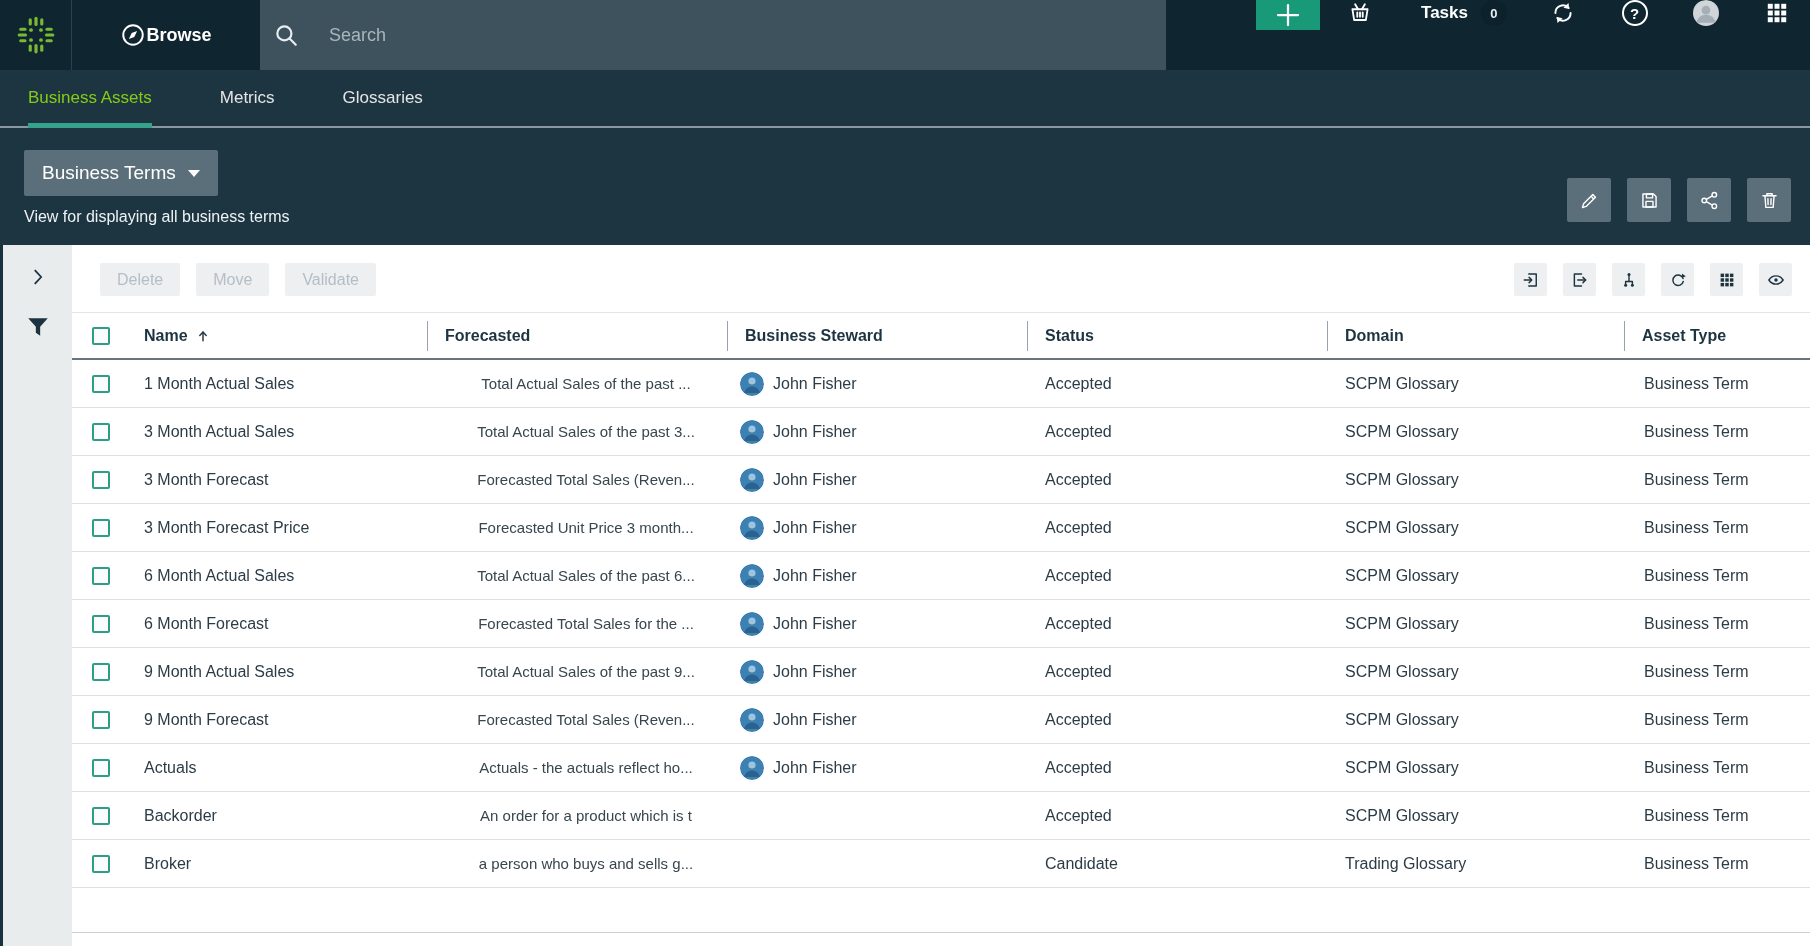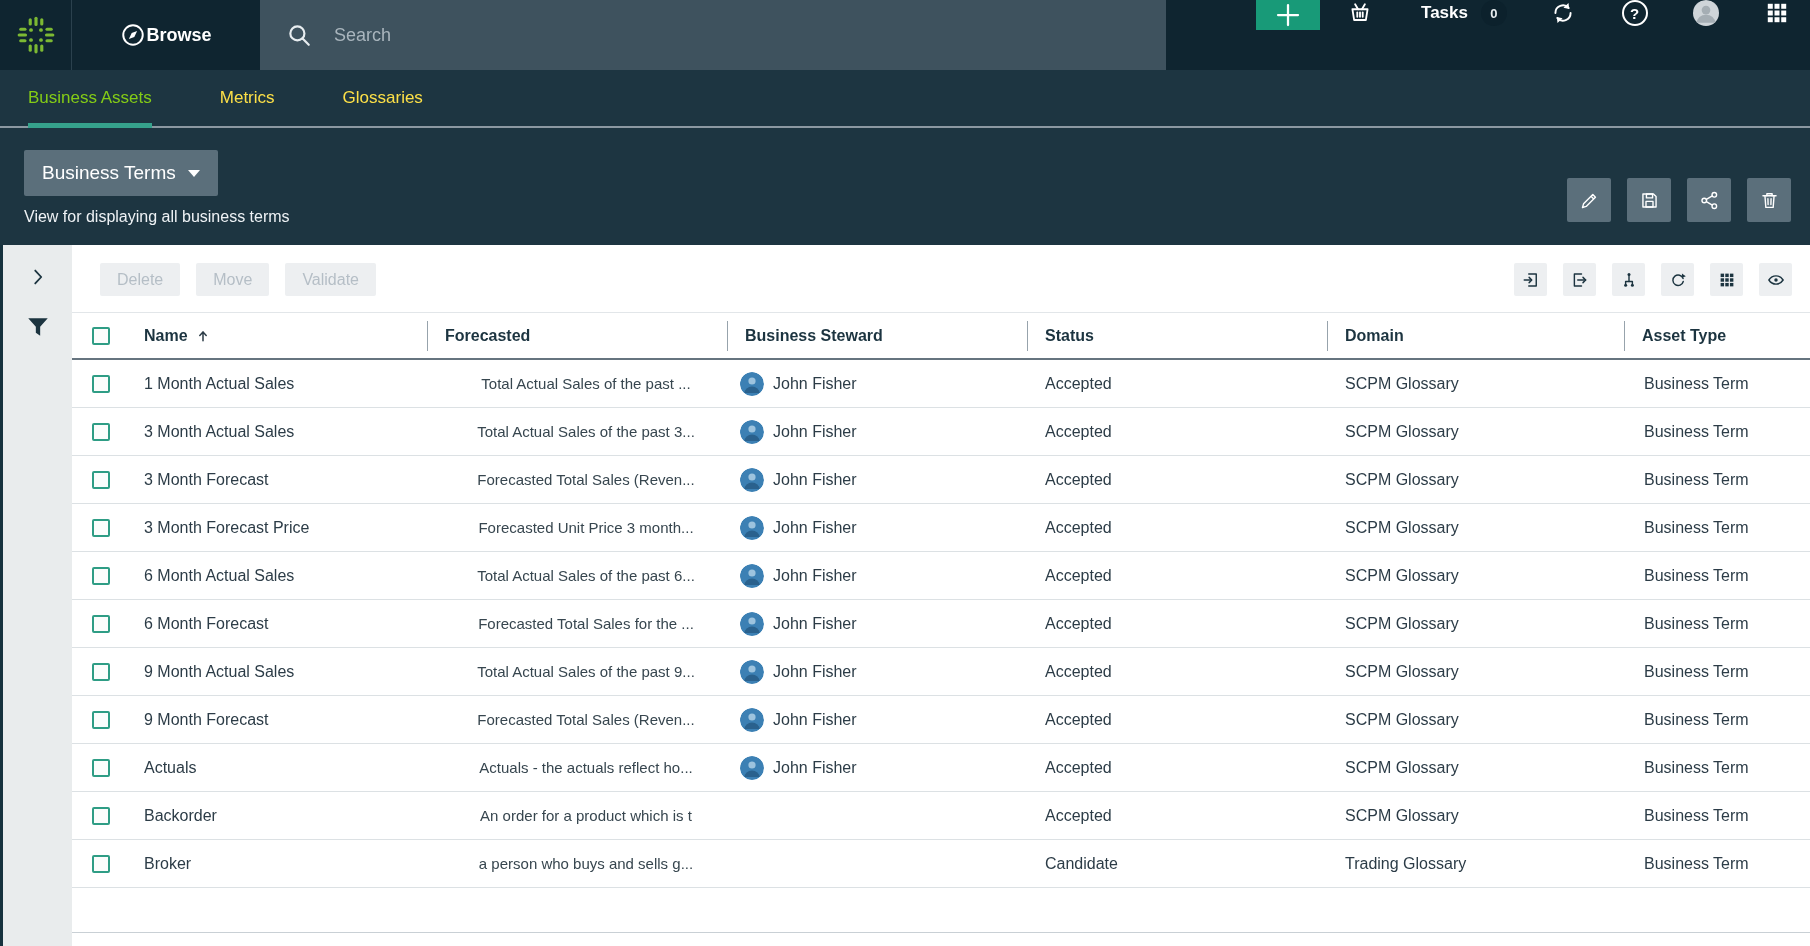--- a/index.html
+++ b/index.html
@@ -12,21 +12,21 @@
   *{box-sizing:border-box;margin:0;padding:0;font-family:"Liberation Sans",sans-serif;}
   html,body{width:1810px;height:946px;overflow:hidden;background:#fff;}
   .app{width:1810px;height:946px;display:flex;flex-direction:column;}
   button{background:none;border:none;cursor:pointer;font-family:inherit;}
 
   
   .topbar{height:70px;flex:0 0 70px;background:var(--topbar-bg);display:flex;align-items:stretch;color:#fff;}
   .logo-cell{width:72px;display:flex;align-items:center;justify-content:center;border-right:1px solid #2b414d;}
   .browse{width:188px;display:flex;align-items:center;justify-content:center;gap:0;color:#fff;font-size:18px;font-weight:700;}
   .browse svg{width:26px;height:26px;}
-  .searchbar{width:906px;background:var(--search-bg);display:flex;align-items:center;padding-left:26px;gap:22px;}
+  .searchbar{width:906px;background:var(--search-bg);display:flex;align-items:center;padding-left:13px;gap:30px;}
   .searchbar svg{width:26px;height:26px;color:#e8edf0;flex:0 0 auto;}
   .searchbar input{flex:1;background:transparent;border:none;outline:none;color:#fff;font-size:18px;}
   .searchbar input::placeholder{color:#a9b5bd;}
   .tb-right{margin-left:auto;display:flex;align-items:flex-start;}
   .tb-item{display:flex;align-items:center;justify-content:center;color:#fff;}
   .tb-item svg{width:26px;height:26px;}
   .vdiv{width:2px;background:#41565f;}
   .plus-btn{width:64px;background:var(--create-green);}
   .plus-btn svg{width:30px;height:30px;}
   .basket-btn{width:80px;}
@@ -35,21 +35,21 @@
   .sync-btn{width:70px;}
   .help-btn{width:69px;}
   .qicon{width:26px;height:26px;border:2px solid #fff;border-radius:50%;display:flex;align-items:center;justify-content:center;font-size:15px;font-weight:700;color:#fff;}
   .qicon::after{content:"?";}
   .avatar-btn{width:73px;}
   .avatar-wrap{width:44px;height:44px;border-radius:50%;overflow:hidden;display:block;}
   .grid-btn{width:66px;}
 
   
   .tabs{height:58px;flex:0 0 58px;background:var(--panel-bg);display:flex;align-items:stretch;gap:68px;padding-left:28px;border-bottom:2px solid #8b98a1;}
-  .tab{position:relative;display:flex;align-items:center;font-size:17px;color:#fde047;}
+  .tab{position:relative;display:flex;align-items:center;font-size:17px;color:#e5e5e5;}
   .tab.active{color:#84cc16;}
   .tab.active::after{content:"";position:absolute;left:0;right:0;bottom:-2px;height:5px;background:var(--accent-teal);}
 
   
   .view-header{height:117px;flex:0 0 117px;background:var(--panel-bg);position:relative;padding:22px 0 0 24px;color:#fff;}
   .title-btn{height:46px;padding:0 18px;background:var(--slate);border-radius:2px;display:inline-flex;align-items:center;gap:12px;color:#fff;font-size:19px;font-weight:400;}
   .caret{width:0;height:0;border-left:6px solid transparent;border-right:6px solid transparent;border-top:7px solid #fff;}
   .subtitle{margin-top:12px;font-size:16px;color:#eef2f5;}
   .header-actions{position:absolute;right:19px;top:50px;display:flex;gap:16px;}
   .hact{width:44px;height:44px;background:var(--slate);border-radius:2px;display:flex;align-items:center;justify-content:center;color:#fff;}

